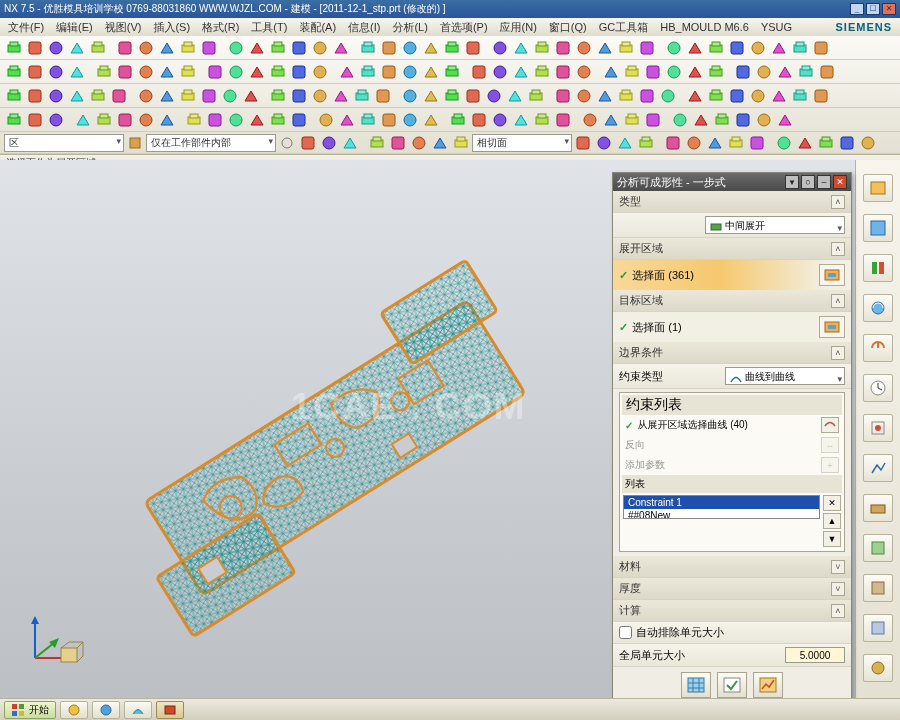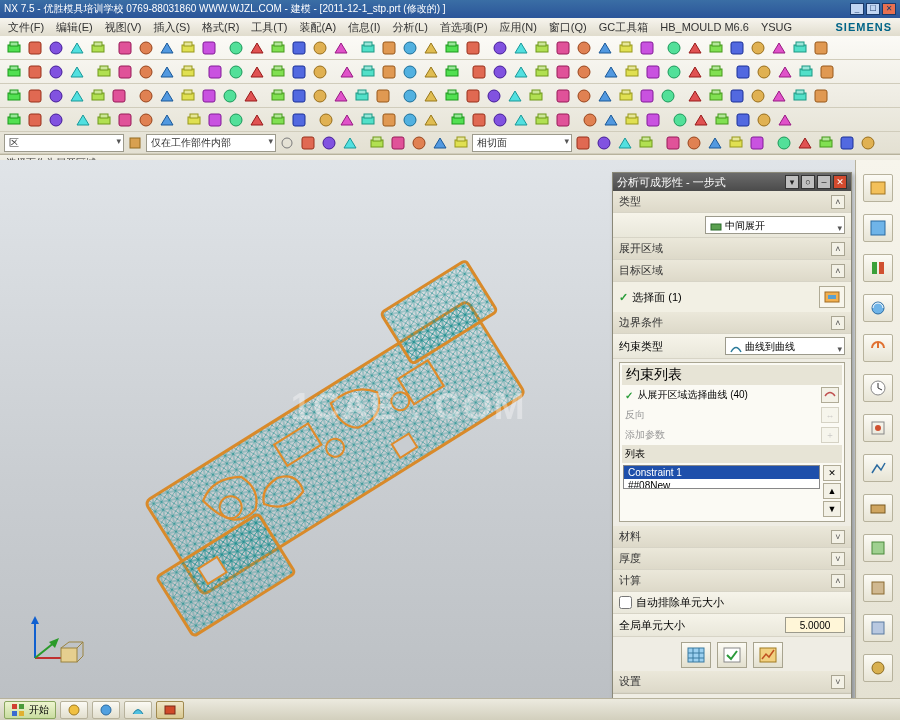--- a/index.html
+++ b/index.html
@@ -1338,20 +1338,29 @@
       <svg width="12" height="12" style="margin-right:3px">
           <rect x="1" y="3" width="10" height="6" fill="#5aa050" stroke="#2a6a2a"></rect>
         </svg>
       <span>中间展开</span>
     </div>
   </div>
 
   <div class="prow sect">
     <span>展开区域</span>
     <span class="chev">˄</span>
+  </div>
+  <div class="selrow">
+    <span><span class="tick">✓</span><span>选择面 (361)</span></span>
+    <div class="iconbox">
+        <svg width="18" height="16">
+          <rect x="2" y="3" width="14" height="10" fill="#f2b050" stroke="#a06a20"></rect>
+          <rect x="5" y="6" width="8" height="4" fill="#5aa0d0"></rect>
+        </svg>
+      </div>
   </div>
 
   <div class="prow sect">
     <span>目标区域</span>
     <span class="chev">˄</span>
   </div>
   <div class="selrow plain">
     <span><span class="tick">✓</span><span>选择面 (1)</span></span>
     <div class="iconbox">
         <svg width="18" height="16">

